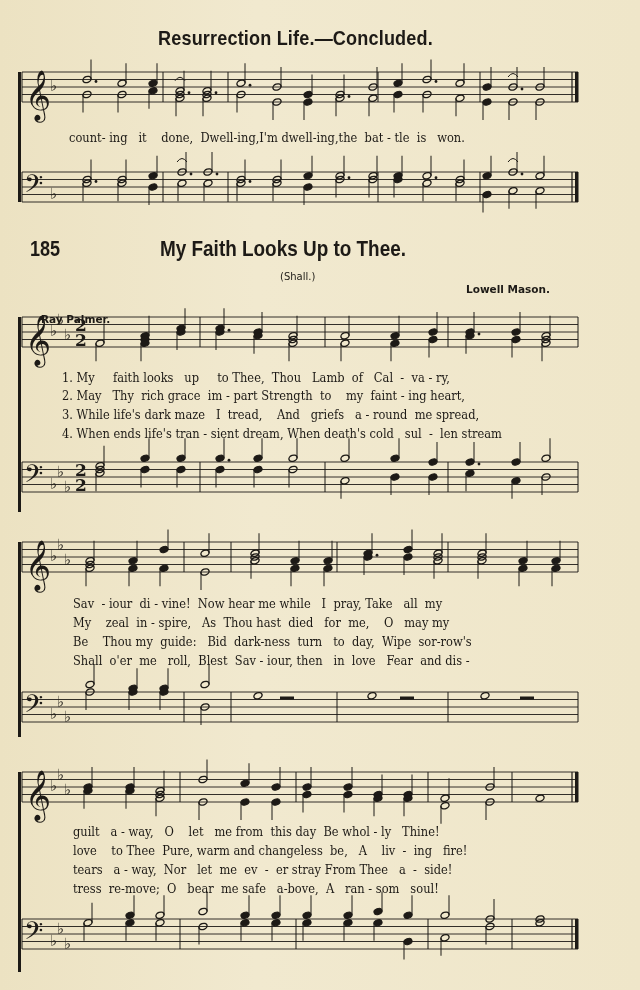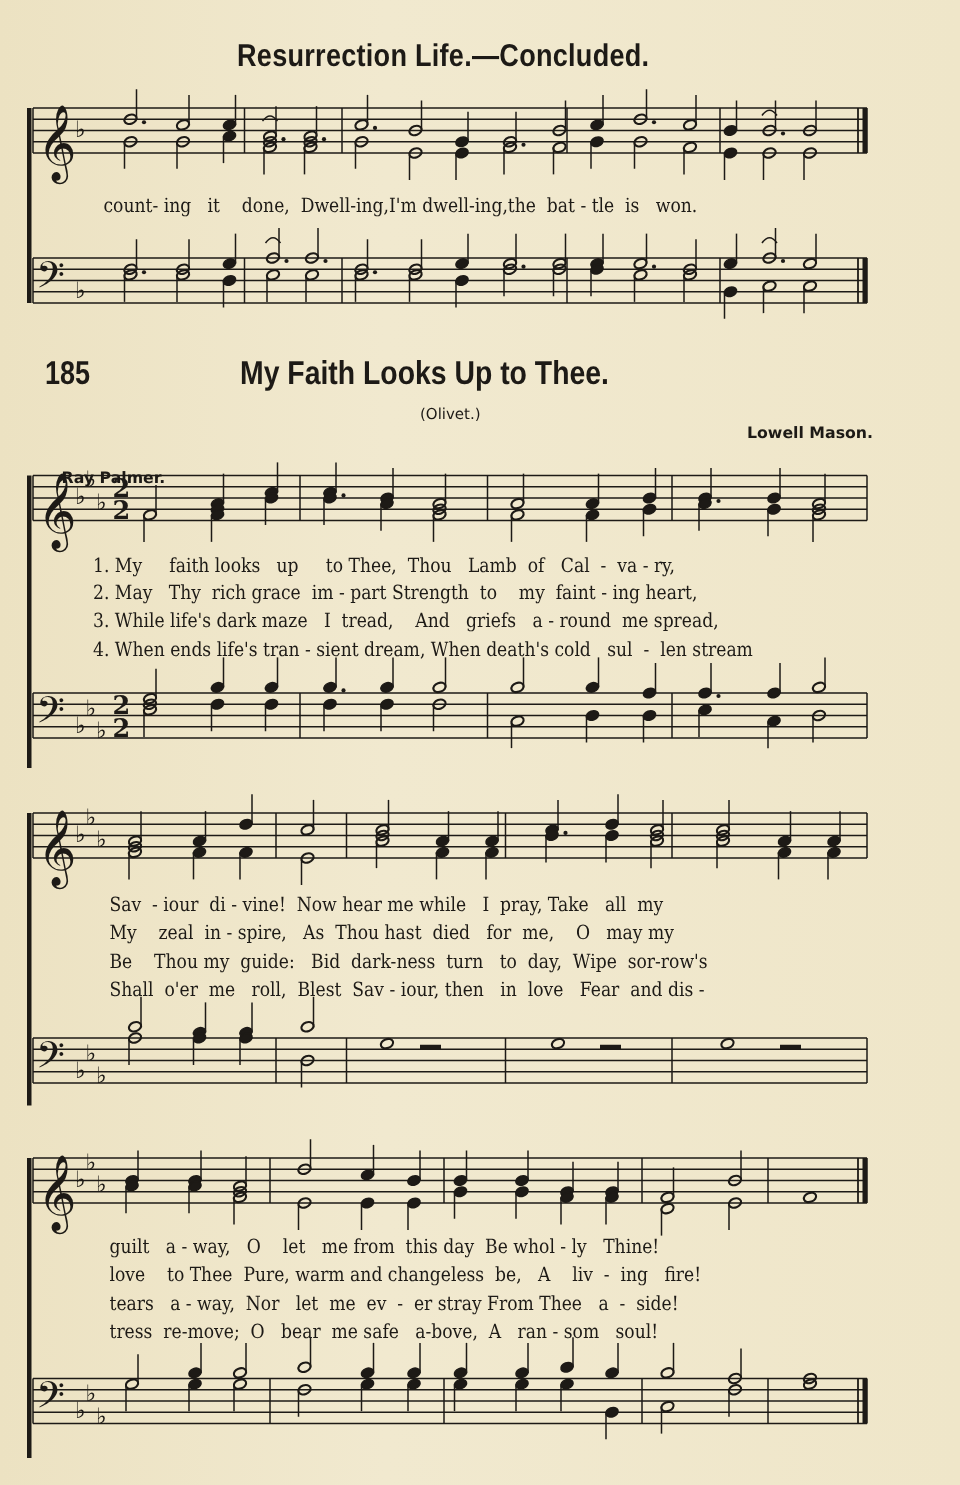--- a/index.html
+++ b/index.html
@@ -21,21 +21,21 @@
     font-family: "Liberation Sans", sans-serif; font-weight: bold; font-size: 22px;
     transform: scaleX(0.82); transform-origin: left;
   }
   .hymn-title {
     position: absolute; left: 160px; top: 236px;
     font-family: "Liberation Sans", sans-serif; font-weight: bold; font-size: 22px;
     transform: scaleX(0.86); transform-origin: left;
   }
   .tune { position: absolute; left: 280px; top: 271px; font-size: 10px; font-family: "DejaVu Sans", sans-serif; }
   .author { position: absolute; left: 41px; top: 281px; font-size: 10.5px; font-weight: bold; font-family: "DejaVu Sans", sans-serif; margin-top: 32px; }
-  .composer { position: absolute; left: 466px; top: 283px; font-size: 10.5px; font-weight: bold; font-family: "DejaVu Sans", sans-serif; margin-left: 32px; }
+  .composer { position: absolute; left: 466px; top: 283px; font-size: 10.5px; font-weight: bold; font-family: "DejaVu Sans", sans-serif; }
   .lyric-line {
     position: absolute; font-size: 13px; white-space: pre; line-height: 1;
     font-family: "DejaVu Serif", serif; transform: scaleX(0.88); transform-origin: left;
   }
   svg.staff { position: absolute; left: 0; overflow: visible; }
 </style>
 </head>
 <body>
 
 <div class="page">
@@ -220,21 +220,21 @@
       <ellipse cx="540" cy="30.75" rx="4.2" ry="3" transform="rotate(-20 540 30.75)" fill="none" stroke="#1d1a16" stroke-width="1.4"></ellipse>
       <line x1="544" x2="544" y1="-4.25" y2="15.75" stroke="#1d1a16" stroke-width="1"></line>
       <line x1="536" x2="536" y1="30.75" y2="48.75" stroke="#1d1a16" stroke-width="1"></line>
       <line x1="572" x2="572" y1="12" y2="42" stroke="#1d1a16" stroke-width="1.2"></line>
       <rect x="575" y="12" width="3.5" height="30" fill="#1d1a16"></rect>
       <line x1="22" x2="22" y1="12" y2="42" stroke="#1d1a16" stroke-width="1"></line>
     </svg>
 
   <div class="hymn-num">185</div>
   <div class="hymn-title">My Faith Looks Up to Thee.</div>
-  <div class="tune">(Olivet.)</div>
+  <div class="tune">(Shall.)</div>
   <div class="author">Ray Palmer.</div>
   <div class="composer">Lowell Mason.</div>
 
   <svg class="staff" style="top:305px" width="640" height="60" id="st-1t">
       <line x1="22" x2="578" y1="12" y2="12" stroke="#1d1a16" stroke-width="0.9"></line>
       <line x1="22" x2="578" y1="19.5" y2="19.5" stroke="#1d1a16" stroke-width="0.9"></line>
       <line x1="22" x2="578" y1="27" y2="27" stroke="#1d1a16" stroke-width="0.9"></line>
       <line x1="22" x2="578" y1="34.5" y2="34.5" stroke="#1d1a16" stroke-width="0.9"></line>
       <line x1="22" x2="578" y1="42" y2="42" stroke="#1d1a16" stroke-width="0.9"></line>
       <text x="25" y="50" font-size="44" fill="#1d1a16" font-family="DejaVu Sans, sans-serif">𝄞</text>

